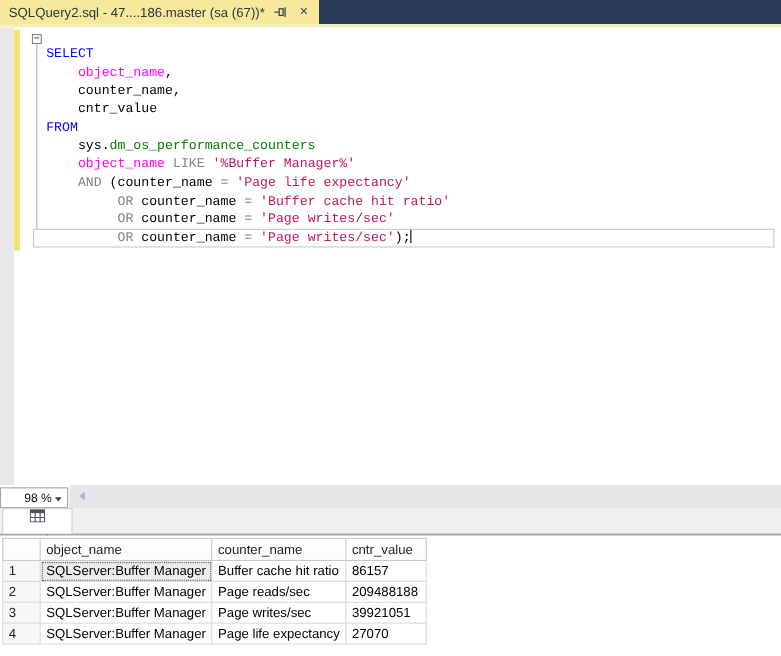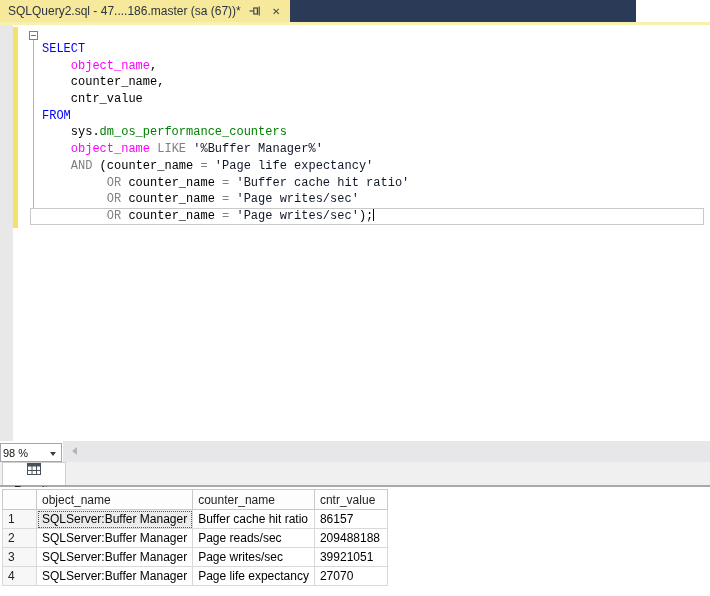--- a/index.html
+++ b/index.html
@@ -1,45 +1,45 @@
 <!DOCTYPE html>
 <html><head>
 <meta charset="utf-8">
 <style>
   * { margin:0; padding:0; box-sizing:border-box; }
   body { font-family:"Liberation Sans", sans-serif; }
   .window { position:relative; width:710px; height:596px; background:#fff; overflow:hidden; }
 
   
-  .tab-strip { position:absolute; left:0; top:0; width:636px; height:22px; background:#2b3a56; }
+  .tab-strip { position:absolute; left:0; top:0; width:710px; height:22px; background:#2b3a56; }
   .doc-tab { position:absolute; left:0; top:0; height:22px; background:#f7e99b; display:flex; align-items:center; padding:0 7px 0 8px; gap:8px; cursor:default; }
   .doc-tab-title { font-size:12px; color:#2d3440; white-space:nowrap; }
   .tab-icon-btn { display:flex; align-items:center; justify-content:center; width:13px; height:13px; }
   .tab-underline { position:absolute; left:0; top:22px; width:710px; height:3px; background:#f8f0ae; }
 
   
   .editor { position:absolute; left:0; top:25px; width:710px; height:416px; background:#fff; overflow:hidden; }
   .indicator-margin { position:absolute; left:0; top:0; width:13px; height:416px; background:#e8e8e9; }
   .change-bar { position:absolute; left:13px; top:2px; width:5px; height:201px; background:#f6e168; }
   .fold-box { position:absolute; left:29px; top:6px; width:9px; height:9px; border:1px solid #7f7f7f; background:#fff; font-size:9px; line-height:6px; text-align:center; color:#333; font-family:"DejaVu Sans Mono", monospace; }
   .fold-line { position:absolute; left:33px; top:15px; height:169px; width:0; border-left:1px solid #b5b5b5; }
   .code { position:absolute; left:42px; top:16px; width:662px; font-family:Liberation Mono, monospace; font-size:12px; color:#000; }
   .code-line { white-space:pre; line-height:16.7px; height:16.7px; }
   .code-line.current { margin-left:-12px; padding-left:12px; outline:1px solid #c9c9c9; outline-offset:-1px; }
   .seg-kw   { color:#0000ff; }
   .seg-mag  { color:#ff00ff; }
   .seg-grn  { color:#008000; }
   .seg-gry  { color:#808080; }
-  .seg-red  { color:#0f172a; }
+  .seg-red  { color:#be185d; }
   .seg-plain{ color:#000000; }
   .caret { display:inline-block; width:1px; height:13px; background:#000; vertical-align:-2px; }
 
   
   .zoom-row { position:absolute; left:0; top:441px; width:710px; height:21px; background:#fff; }
-  .zoom-combo { position:absolute; left:0; top:2px; width:62px; height:19px; background:#fff; border:1px solid #a2a6ad; display:flex; align-items:center; font-size:11px; color:#111; padding-left:2px; cursor:default; }
+  .zoom-combo { position:absolute; left:0; top:2px; width:62px; height:19px; background:#fff; border:1px solid #a2a6ad; display:flex; align-items:center; font-size:11px; color:#111; padding-left:21px; cursor:default; }
   .zoom-combo-arrow { position:absolute; right:5px; top:8px; width:0; height:0; border-left:3.5px solid transparent; border-right:3.5px solid transparent; border-top:4px solid #3e3e42; }
   .hscroll { position:absolute; left:63px; top:0; right:0; height:21px; background:#e7e7ea; }
   .hscroll-left-arrow { position:absolute; left:9px; top:6px; width:0; height:0; border-top:4.5px solid transparent; border-bottom:4.5px solid transparent; border-right:5px solid #b3b3bb; }
 
   
   .results-tabs { position:absolute; left:0; top:462px; width:710px; height:25px; background:#f0f0f0; border-bottom:2px solid #a6aab0; display:flex; align-items:stretch; }
   .rtab { display:flex; align-items:center; gap:6px; padding:0 11px; font-size:12px; color:#1e1e1e; cursor:default;flex-direction:column; }
   .rtab.active { background:#fff; border:1px solid #cfcfcf; border-bottom:none; margin-left:2px; }
   .rtab.inactive { margin-left:2px; }
 

